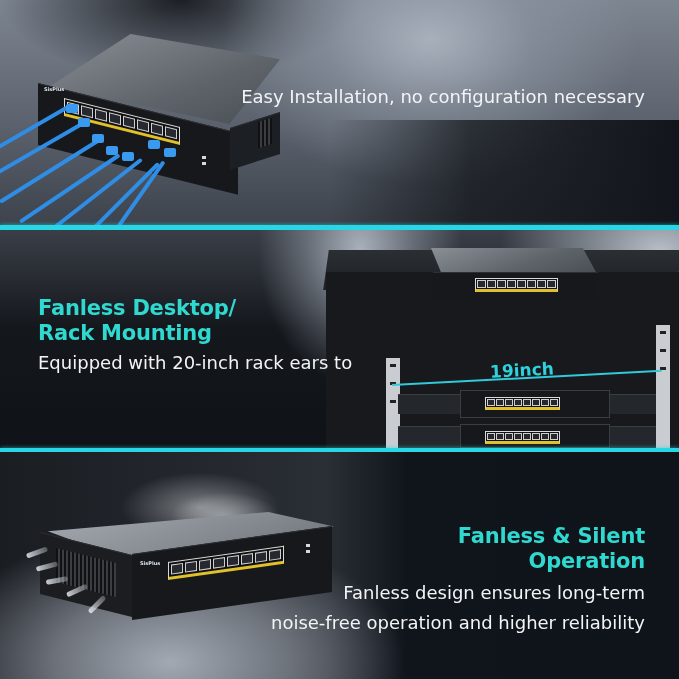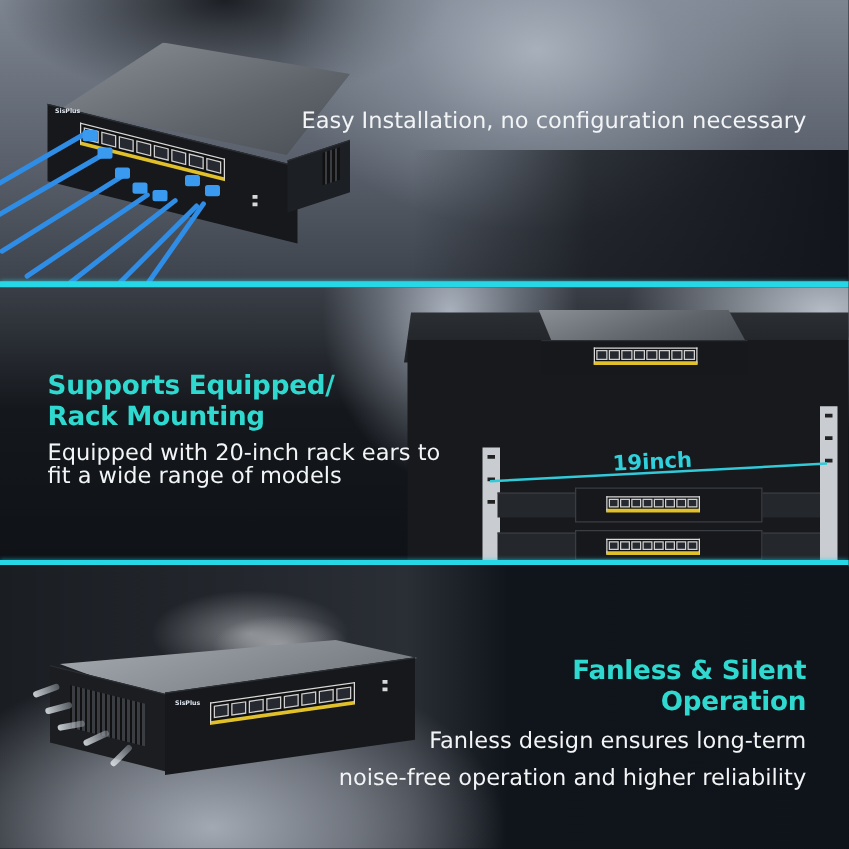--- a/index.html
+++ b/index.html
@@ -169,24 +169,23 @@
       <span class="port" style="width:8px;height:7px;"></span>
       <span class="port" style="width:8px;height:7px;"></span>
       <span class="port" style="width:8px;height:7px;"></span>
     </div>
   </div>
 
   <div class="measure"></div>
   <div class="measure-label">19inch</div>
 
   <div id="p2-text">
-    <div class="title">Supports Equipped/</div>
+    <div class="title">Fanless Desktop/</div>
     <div class="title">Rack Mounting</div>
     <div class="desc" style="margin-top:8px;">Equipped with 20-inch rack ears to</div>
-    <div class="desc" style="margin-top:0;">fit a wide range of models</div>
   </div>
 </section>
 
 <div class="divider" id="d2"></div>
 
 <section class="panel" id="p3">
 
   <div class="smoke" style="left:120px;top:20px;width:160px;height:70px;"></div>
   <div class="smoke" style="left:170px;top:40px;width:110px;height:50px;"></div>
 

